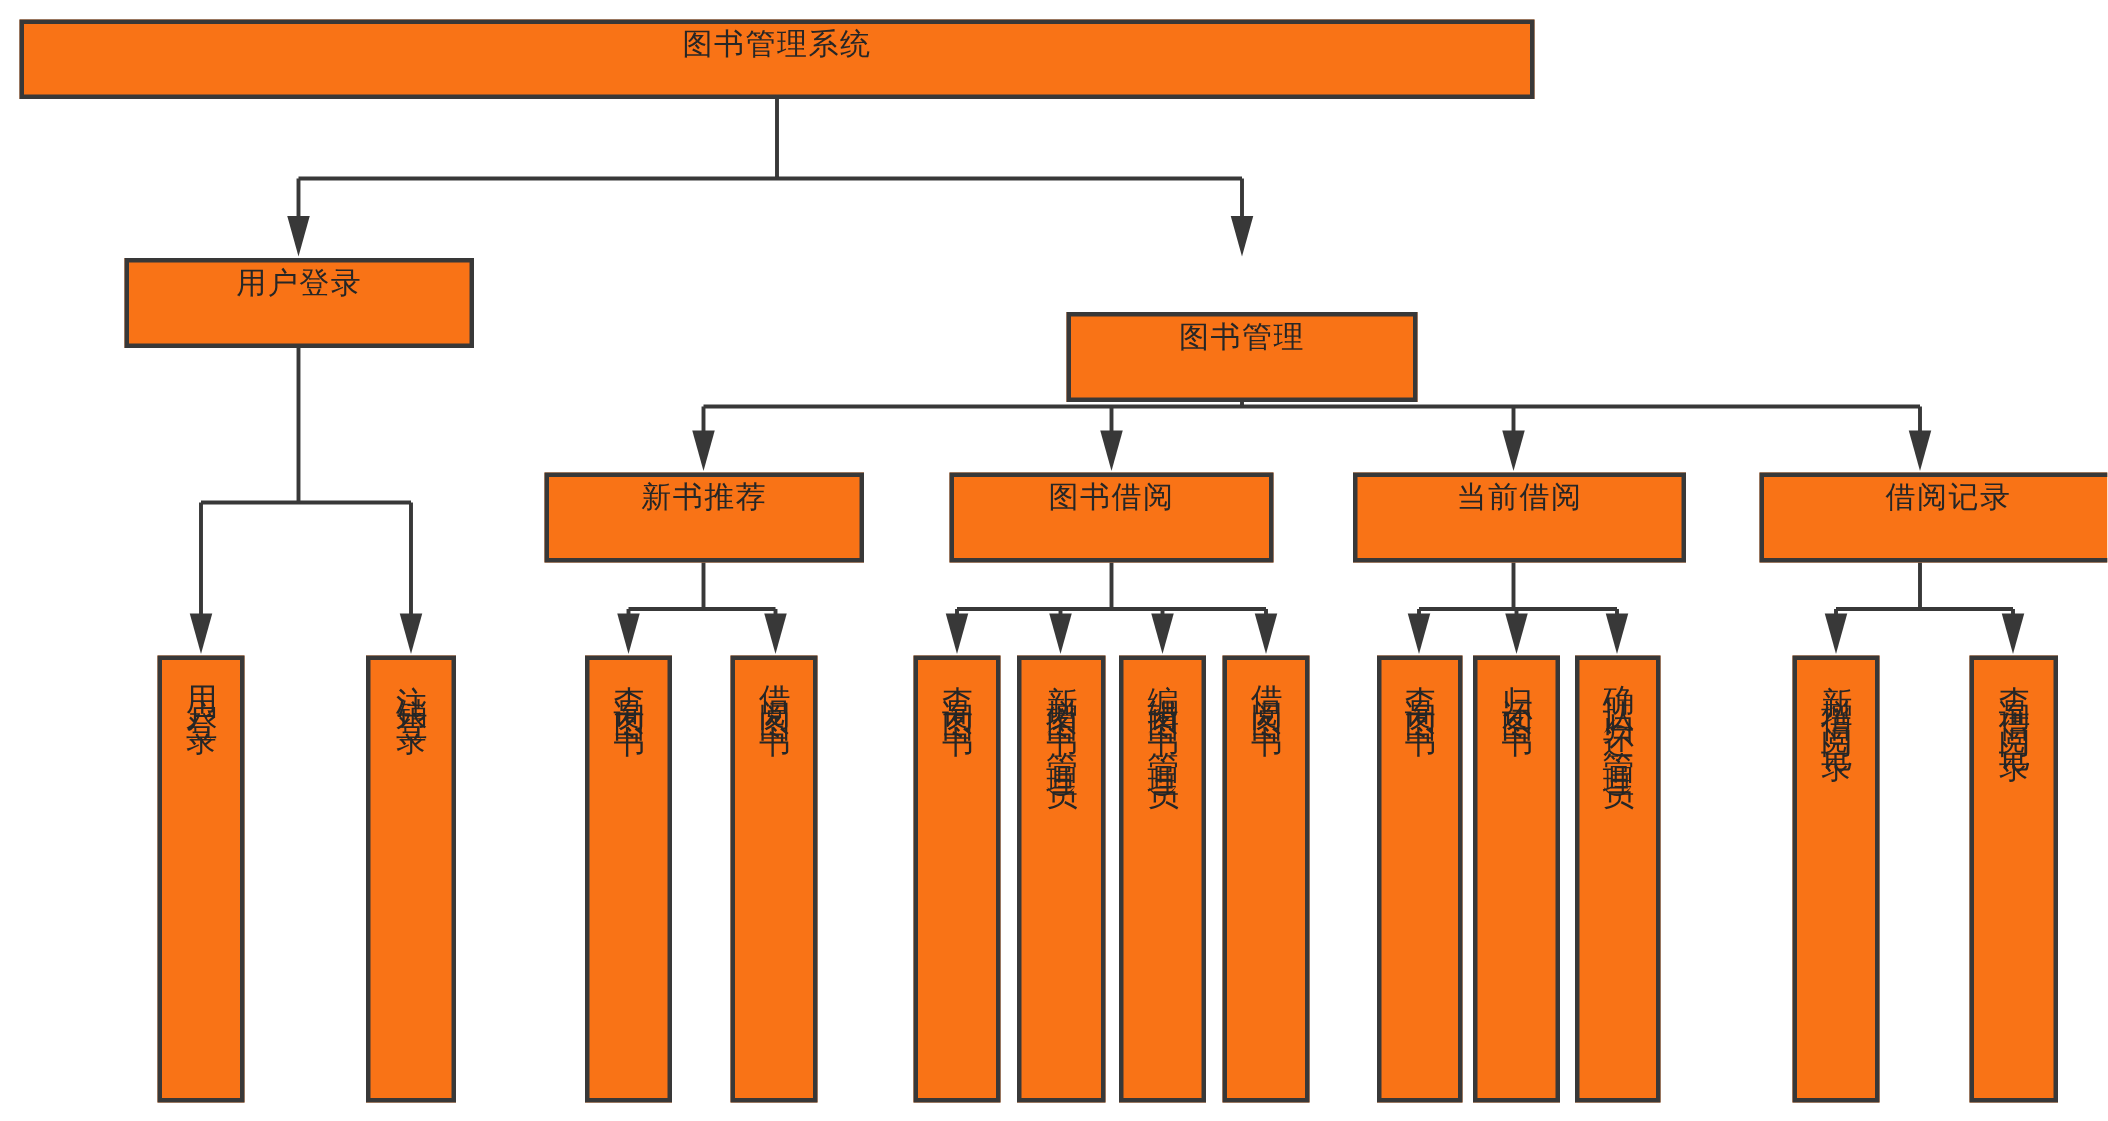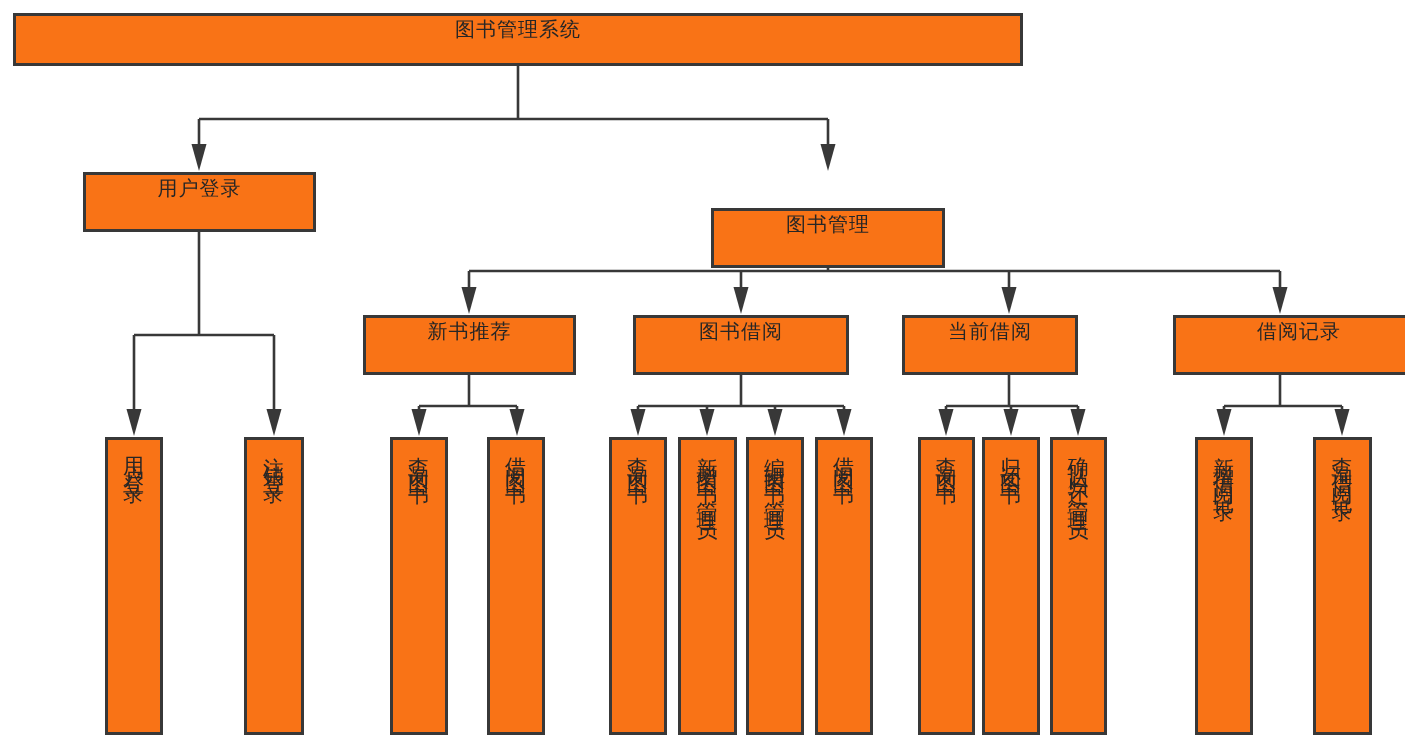--- a/index.html
+++ b/index.html
@@ -100,21 +100,21 @@
   <div class="node h" style="left:711px; top:172px; width:234px; height:60px;margin-top:36px;">
     <span>图书管理</span>
   </div>
 
   <div class="node h" style="left:633px; top:315px; width:216px; height:60px;">
     <span>图书借阅</span>
   </div>
   <div class="node h" style="left:363px; top:315px; width:213px; height:60px;">
     <span>新书推荐</span>
   </div>
-  <div class="node h" style="left:902px; top:315px; width:176px; height:60px;">
+  <div class="node h" style="left:902px; top:315px; width:222px; height:60px;">
     <span>当前借阅</span>
   </div>
   <div class="node h" style="left:1173px; top:315px; width:252px; height:60px;">
     <span>借阅记录</span>
   </div>
 
   <div class="node v" style="left:105px; top:437px; width:58px; height:298px;">
     <span class="vtext">用户登录</span>
   </div>
   <div class="node v" style="left:244px; top:437px; width:60px; height:298px;">

